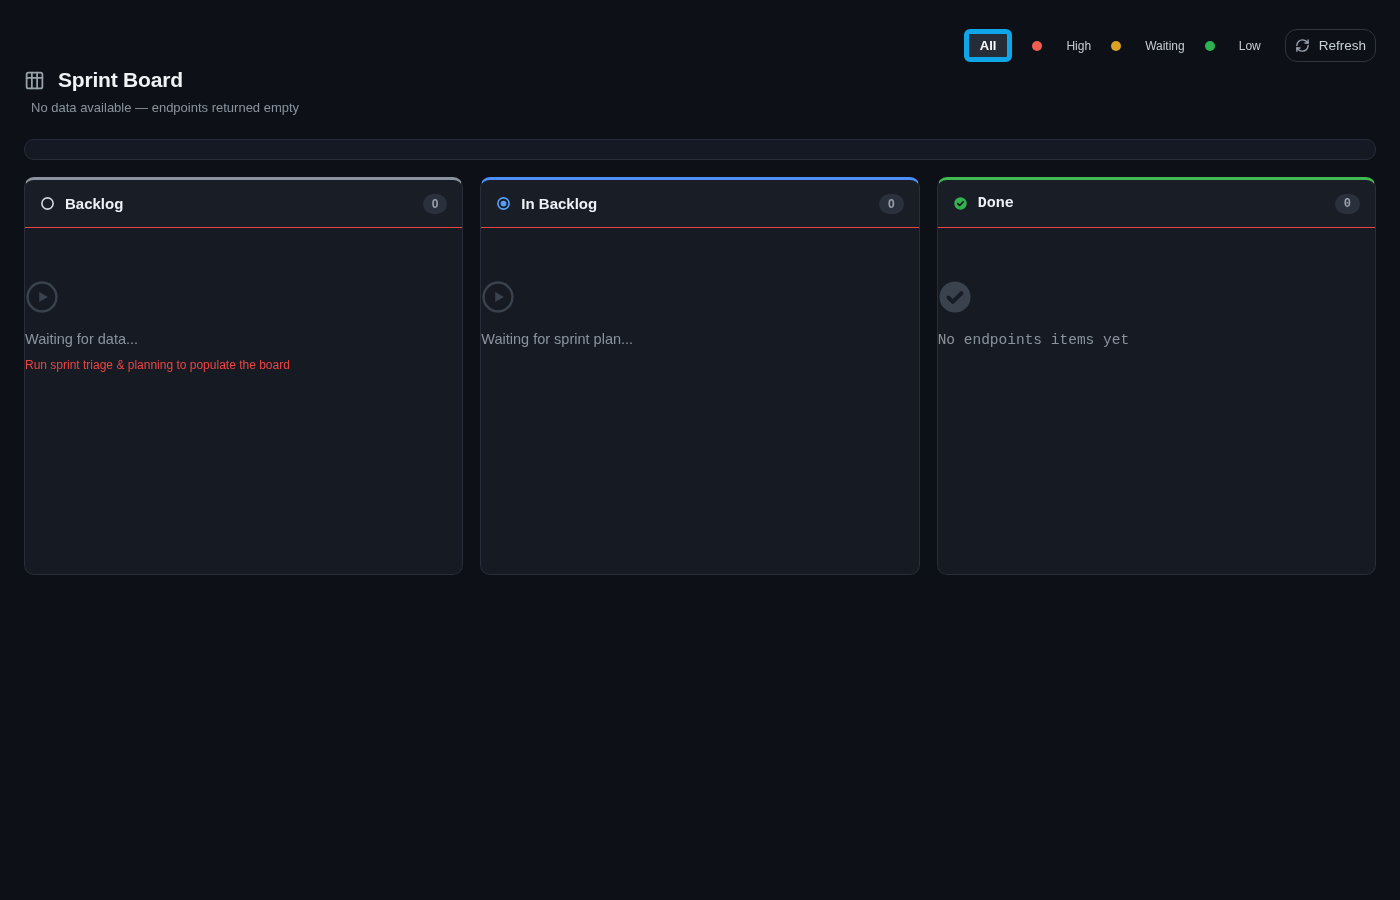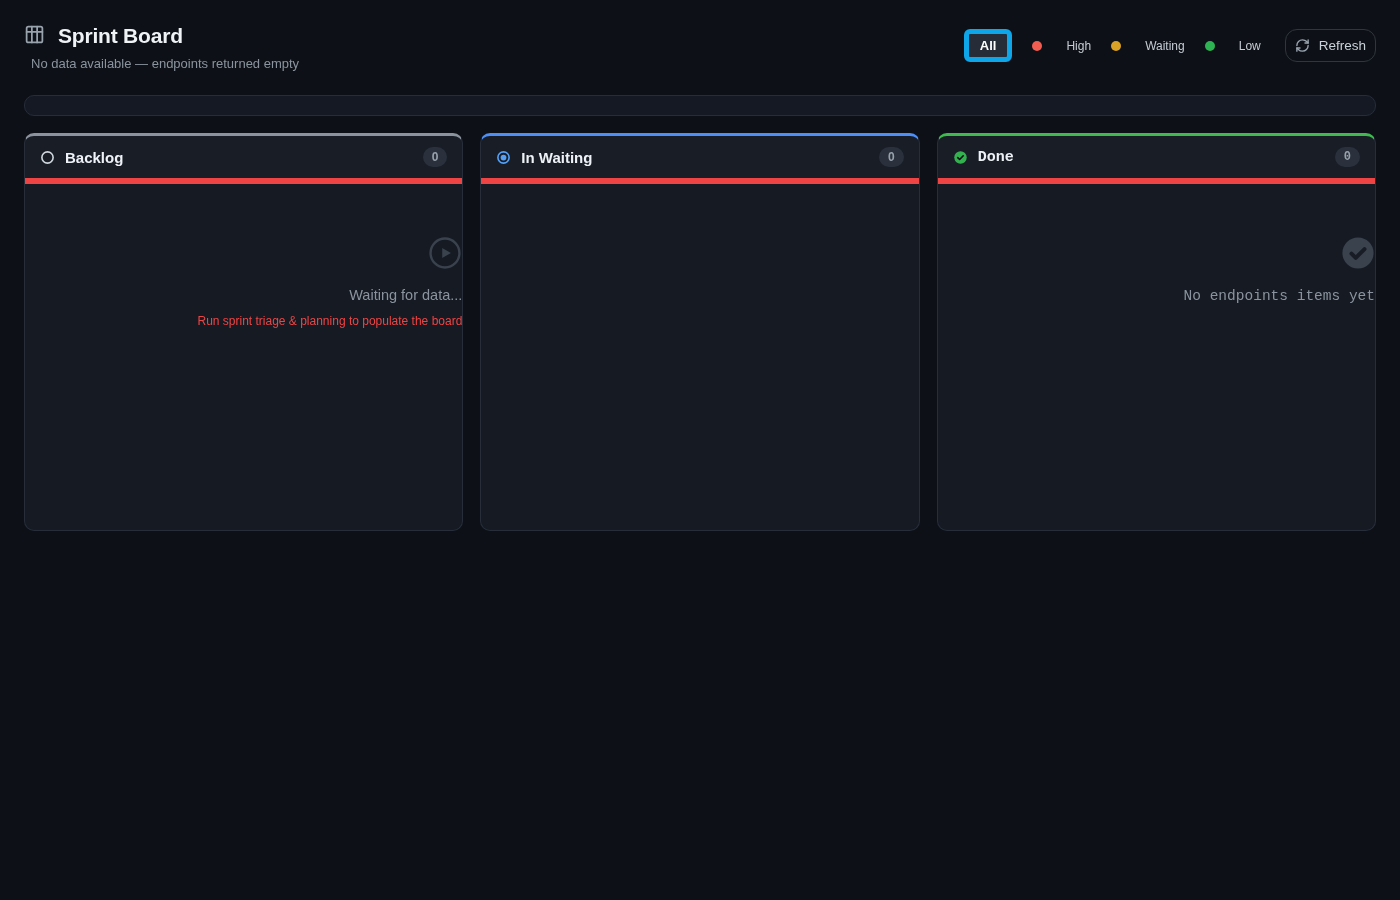--- a/index.html
+++ b/index.html
@@ -7,21 +7,21 @@
   body {
     background:#0d1117;
     font-family:"Liberation Sans", sans-serif;
     color:#e6edf3;
     overflow:hidden;
   }
   .page { padding:24px; }
 
   
   .topbar { display:flex; justify-content:space-between; align-items:flex-start; }
-  .title-row { display:flex; align-items:flex-start; gap:13px; }
+  .title-row { display:flex; align-items:center; gap:13px;margin-top:44px; }
   .board-icon { width:21px; height:21px; color:#99a3ad; }
   .page-title { font-size:21px; font-weight:700; color:#f0f3f6; letter-spacing:-0.2px; }
   .subtitle { margin-top:8px; font-size:13px; color:#8b949e;margin-left:7px; }
 
   .controls { display:flex; align-items:center; gap:20px; margin-top:5px; }
   .filter-all {
     background:#262d38; color:#ffffff; border:5px solid #0ea5e9;
     font-size:13px; font-weight:600; padding:4px 11px; border-radius:6px;
     font-family:"Liberation Sans", sans-serif; cursor:pointer;
   }
@@ -43,29 +43,29 @@
 
   
   .board { margin-top:17px; display:grid; grid-template-columns:repeat(3,1fr); gap:17px; }
   .column {
     height:398px; background:#151a23;
     border:1px solid #272e3a; border-top:3px solid #8b949e;
     border-radius:10px; overflow:hidden;
   }
   .col-header {
     height:48px; display:flex; align-items:center; padding:0 15px;
-    border-bottom:6px solid #ef4444; background:rgba(255,255,255,0.015);
+    border-bottom:1px solid #ef4444; background:rgba(255,255,255,0.015);
   }
   .col-icon { width:15px; height:15px; flex:0 0 auto; }
   .col-title { margin-left:10px; font-size:15px; font-weight:700; color:#eef2f7; }
   .count-badge {
     margin-left:auto; background:#2a313c; color:#98a2ad;
     font-size:12px; font-weight:700; padding:3px 9px; border-radius:999px;
   }
-  .col-body { padding-top:52px; text-align:right; }
+  .col-body { padding-top:52px; text-align:left; }
   .empty-icon { width:34px; height:34px; display:inline-block; }
   .empty-title { margin-top:13px; font-size:14.5px; color:#8b949e; }
   .empty-sub { margin-top:11px; font-size:12px; color:#ef4444; }
 </style>
 </head>
 <body>
 
 <div class="page">
 
   <div class="topbar">
@@ -143,22 +143,32 @@
     </div>
 
     <div class="column" style="border-top-color: rgb(77, 142, 247);">
       <div class="col-header">
         <span class="col-icon">
           <svg viewBox="0 0 24 24" width="15" height="15" fill="none">
             <circle cx="12" cy="12" r="9" stroke="#55a0f6" stroke-width="2.6"></circle>
             <circle cx="12" cy="12" r="4.6" fill="#55a0f6"></circle>
           </svg>
         </span>
-        <span class="col-title">In Waiting</span>
+        <span class="col-title">In Backlog</span>
         <span class="count-badge">0</span>
+      </div>
+      <div class="col-body">
+        <span class="empty-icon">
+          <svg viewBox="0 0 24 24" width="34" height="34" fill="none">
+            <circle cx="12" cy="12" r="10.2" stroke="#3a424d" stroke-width="1.7"></circle>
+            <path d="M10 8.4 L16.2 12 L10 15.6 Z" fill="#3a424d"></path>
+          </svg>
+        </span>
+        <div class="empty-title">Waiting for sprint plan...</div>
+        <div class="empty-sub"></div>
       </div>
     </div>
 
     <div class="column" style="border-top-color: rgb(63, 185, 80); font-family: Liberation Mono, monospace;">
       <div class="col-header">
         <span class="col-icon">
           <svg viewBox="0 0 24 24" width="15" height="15" fill="none">
             <circle cx="12" cy="12" r="10" fill="#34b14f"></circle>
             <path d="M7.6 12.2 L10.6 15.2 L16.4 9.2" stroke="#0d1117" stroke-width="2.6" stroke-linecap="round" stroke-linejoin="round"></path>
           </svg>

